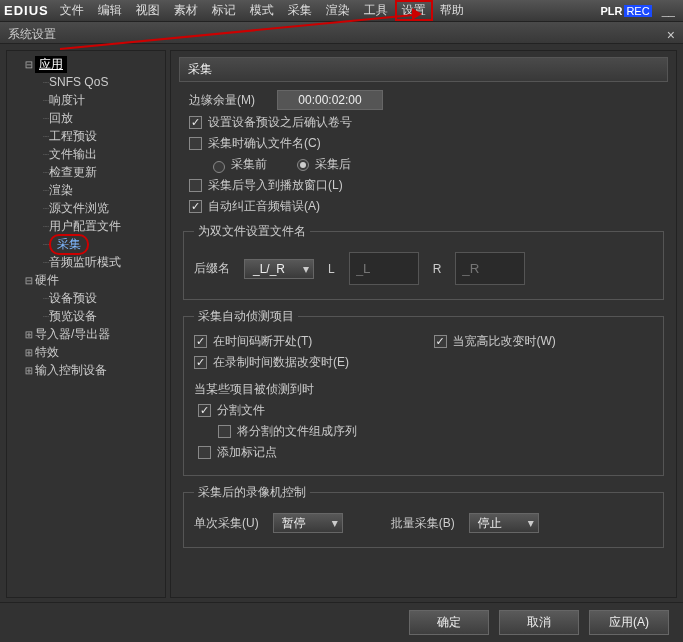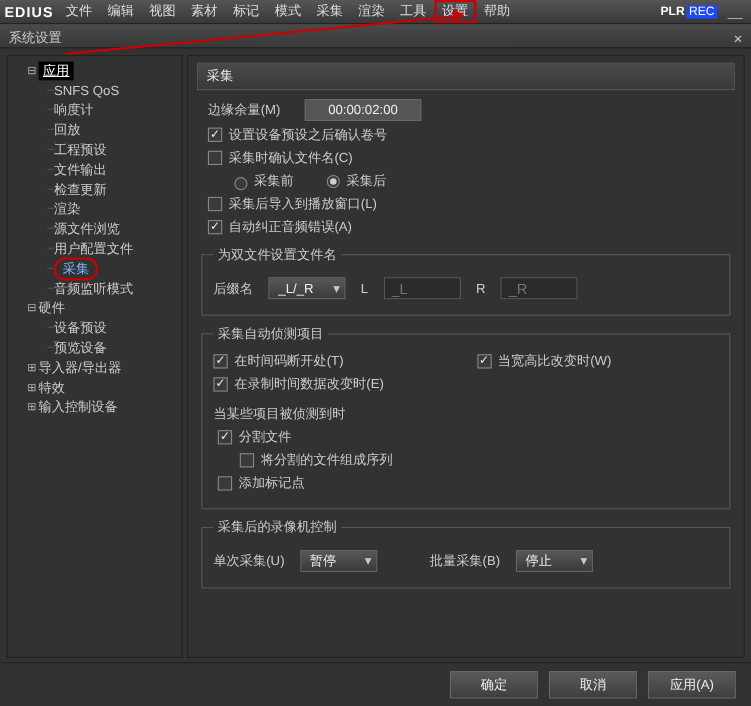--- a/index.html
+++ b/index.html
@@ -38,21 +38,21 @@
   .timebox { background:#555; border:1px solid #666; padding:2px 10px; color:#eee; width:106px; text-align:center; }
 
   .chk { width:13px; height:13px; border:1px solid #888; background:#3a3a3a; display:inline-flex; align-items:center; justify-content:center; color:#eee; font-size:11px; line-height:1; }
   .chk.checked::after { content:"✓"; }
   .radio { width:12px;height:12px;border:1px solid #888;border-radius:50%;display:inline-flex;align-items:center;justify-content:center;background:#3a3a3a;}
   .radio.on::after{content:"";width:6px;height:6px;border-radius:50%;background:#ccc;}
 
   fieldset { border:1px solid #555; margin:8px 4px; padding:8px 10px 10px 10px; }
   legend { padding:0 4px; color:#ccc; }
 
-  .input { background:#2a2a2a; border:1px solid #555; height:20px; padding:0 6px; color:#888; }
+  .input { background:#2a2a2a; border:1px solid #555; height:33px; padding:0 6px; color:#888; }
   .select { background:linear-gradient(#585858,#3a3a3a); border:1px solid #666; height:20px; padding:0 18px 0 8px; color:#eee; position:relative; display:inline-flex; align-items:center; min-width:70px;}
   .select::after { content:"▾"; position:absolute; right:4px; color:#ccc; }
 
   .two-col { display:grid; grid-template-columns: 1fr 1fr; gap:4px 20px; }
 
   
   .footer { position:absolute; bottom:0; left:0; right:0; height:40px; background:#323232; border-top:1px solid #222; display:flex; align-items:center; justify-content:flex-end; padding:0 14px; gap:10px; }
   .btn { background:linear-gradient(#5a5a5a,#3e3e3e); border:1px solid #666; color:#eee; padding:3px 0; width:80px; text-align:center; }
 
   

